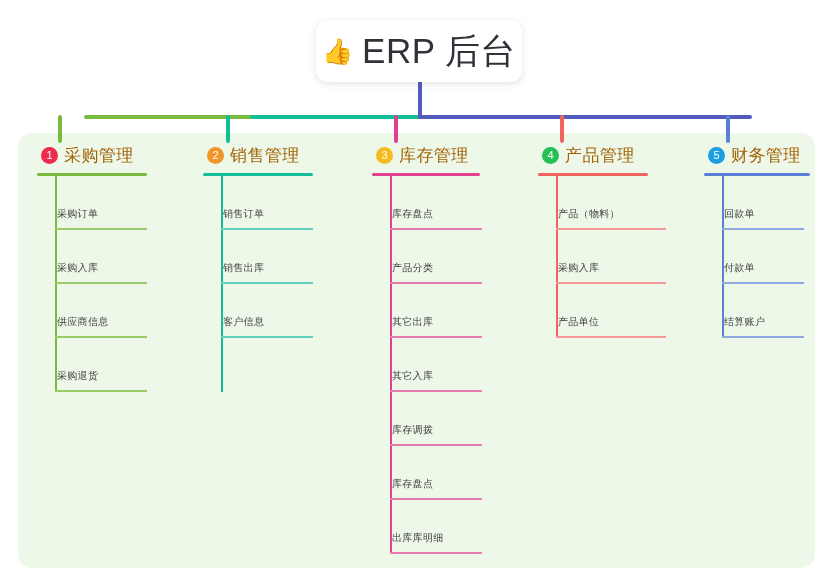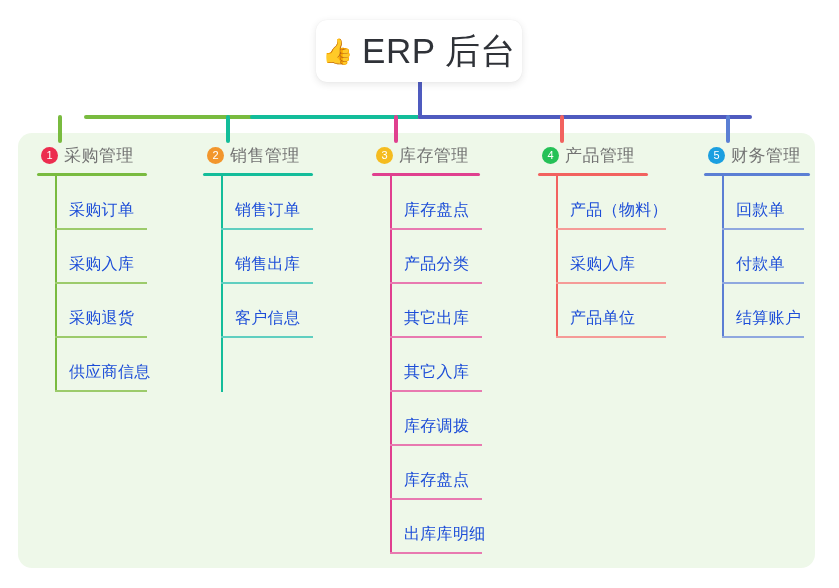--- a/index.html
+++ b/index.html
@@ -53,32 +53,32 @@
 
   
   .col{position:absolute;top:142px;z-index:5;}
   .col-head{display:flex;align-items:center;gap:6px;height:26px;padding-left:4px;}
   .badge{
     width:17px;height:17px;border-radius:50%;
     color:#ffffff;font-size:11px;line-height:17px;
     text-align:center;display:block;flex:0 0 auto;
     font-family:"Liberation Sans",sans-serif;
   }
-  .col-title{font-size:17px;color:#737373;white-space:nowrap;letter-spacing:.4px;}
+  .col-title{font-size:17px;color:#a16207;white-space:nowrap;letter-spacing:.4px;}
   .head-rule{height:3px;border-radius:2px;margin-top:5px;}
 
   .leaves{position:relative;margin-top:0;}
   .spine{position:absolute;left:18px;top:0;width:2px;}
   .leaf{
     position:relative;
     height:54px;
   }
   .leaf-label{
-    position:absolute;left:32px;bottom:9px;
-    font-size:16px;color:#1d4ed8;white-space:nowrap;letter-spacing:.3px;
+    position:absolute;left:20px;bottom:9px;
+    font-size:10px;color:#404040;white-space:nowrap;letter-spacing:.3px;
   }
   .leaf-rule{
     position:absolute;left:18px;bottom:0;height:2px;
   }
 </style>
 </head>
 <body>
 
 <div id="mindmap">
 
@@ -116,25 +116,25 @@
           <div class="spine" style="background: rgb(121, 187, 63); height: 216px;"></div>
           <div class="leaf">
             <span class="leaf-label">采购订单</span>
             <div class="leaf-rule" style="width: 92px; background: rgb(156, 203, 107);"></div>
           </div>
           <div class="leaf">
             <span class="leaf-label">采购入库</span>
             <div class="leaf-rule" style="width: 92px; background: rgb(156, 203, 107);"></div>
           </div>
           <div class="leaf">
+            <span class="leaf-label">供应商信息</span>
+            <div class="leaf-rule" style="width: 92px; background: rgb(156, 203, 107);"></div>
+          </div>
+          <div class="leaf">
             <span class="leaf-label">采购退货</span>
-            <div class="leaf-rule" style="width: 92px; background: rgb(156, 203, 107);"></div>
-          </div>
-          <div class="leaf">
-            <span class="leaf-label">供应商信息</span>
             <div class="leaf-rule" style="width: 92px; background: rgb(156, 203, 107);"></div>
           </div>
         </div>
       </div>
       <div class="col" style="left: 203px;">
         <div class="col-head">
           <span class="badge" style="background: rgb(242, 150, 44);">2</span>
           <span class="col-title">销售管理</span>
         </div>
         <div class="head-rule" style="width: 110px; background: rgb(19, 189, 154); margin-left: 0px;"></div>

